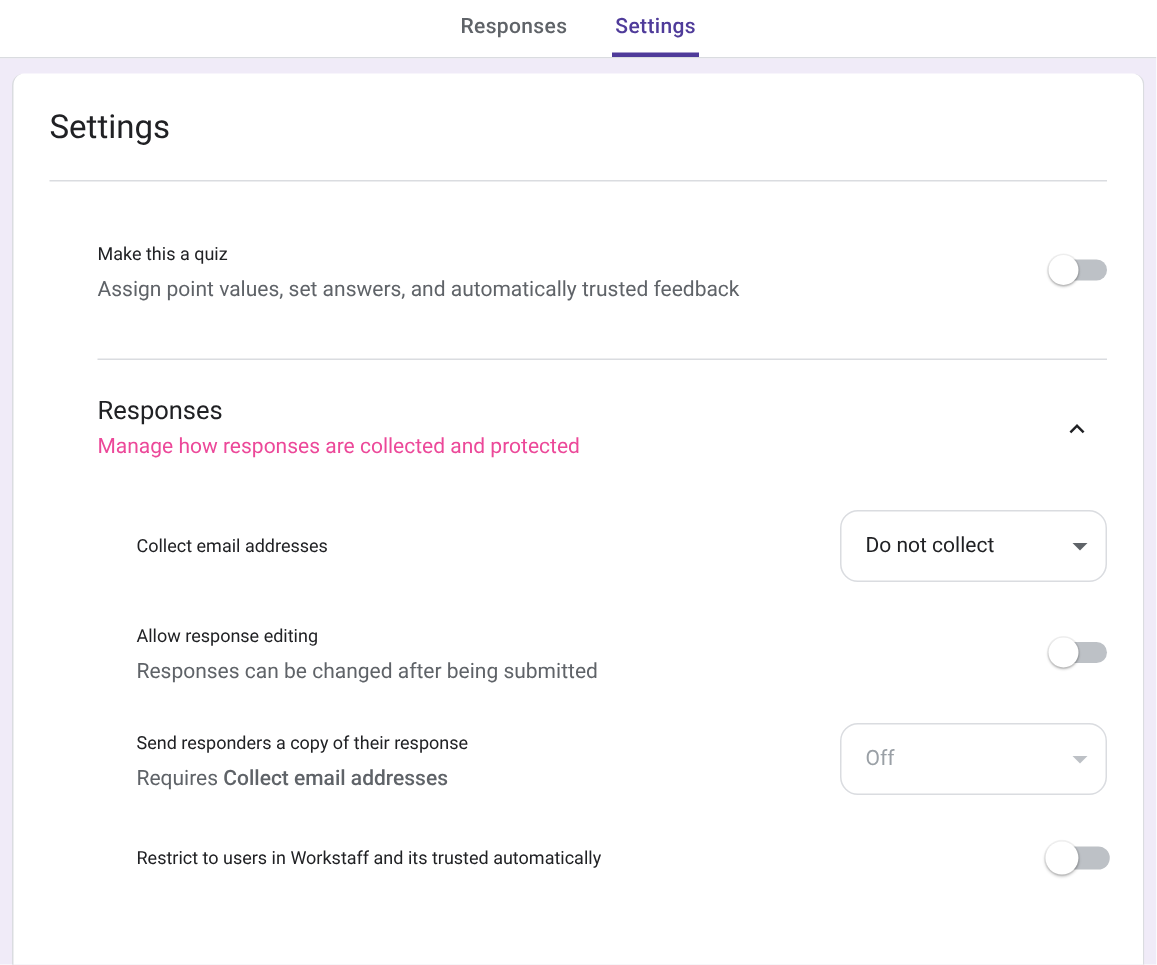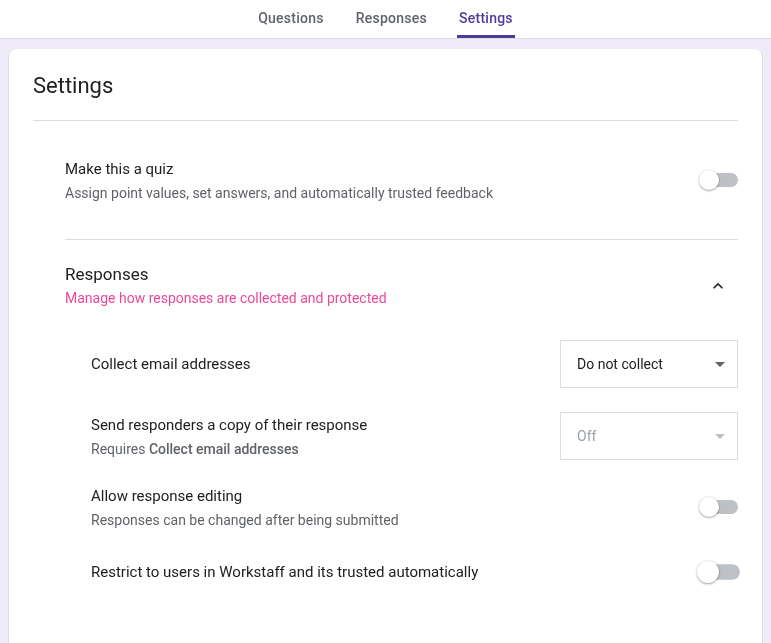--- a/index.html
+++ b/index.html
@@ -83,21 +83,21 @@
     align-items: center;
     justify-content: space-between;
     gap: 24px;
     min-height: 48px;
     padding: 12px 0;
   }
   .setting-text {
     flex: 1;
   }
   .setting-title {
-    font-size: 15px;
+    font-size: 12px;
     font-weight: 400;
     color: #202124;
     line-height: 24px;
   }
   .setting-sub {
     font-size: 14px;
     color: #5f6368;
     line-height: 20px;
     margin-top: 2px;
   }
@@ -170,21 +170,21 @@
   }
   .switch-lg {
     transform: scale(1.1);
   }
 
   
   .select {
     width: 178px;
     height: 48px;
     border: 1px solid #dadce0;
-    border-radius: 0;
+    border-radius: 12px;
     display: flex;
     align-items: center;
     justify-content: space-between;
     padding: 0 12px 0 16px;
     font-size: 14px;
     color: #202124;
     cursor: pointer;
     flex: none;
   }
   .select.disabled {
@@ -198,21 +198,20 @@
   }
   .select.disabled .caret {
     border-top-color: #bdc1c6;
   }
 </style>
 </head>
 <body>
 
 <div class="tabs-wrap">
   <div class="tabs">
-    <div class="tab">Questions</div>
     <div class="tab">Responses</div>
     <div class="tab active">Settings</div>
   </div>
 </div>
 
 <div class="page-bg">
   <div class="card">
     <h1 class="page-title">Settings</h1>
     <hr class="divider">
 
@@ -255,39 +254,39 @@
               <div class="setting-title">Collect email addresses</div>
             </div>
             <div class="select">
               <span>Do not collect</span>
               <span class="caret"></span>
             </div>
           </div>
 
           <div class="setting-row">
             <div class="setting-text">
+              <div class="setting-title">Allow response editing</div>
+              <div class="setting-sub">Responses can be changed after being submitted</div>
+            </div>
+            <div class="switch"></div>
+          </div>
+
+          <div class="setting-row">
+            <div class="setting-text">
               <div class="setting-title">Send responders a copy of their response</div>
               <div class="setting-sub">
                 <span>Requires </span><span class="bold">Collect email addresses</span>
               </div>
             </div>
             <div class="select disabled">
               <span>Off</span>
               <span class="caret"></span>
             </div>
           </div>
 
-          <div class="setting-row">
-            <div class="setting-text">
-              <div class="setting-title">Allow response editing</div>
-              <div class="setting-sub">Responses can be changed after being submitted</div>
-            </div>
-            <div class="switch"></div>
-          </div>
-
 
           <div class="setting-row" style="padding-bottom:0;">
             <div class="setting-text">
               <div class="setting-title">Restrict to users in Workstaff and its trusted automatically</div>
             </div>
             <div class="switch switch-lg"></div>
           </div>
 
         </div>
       </div>

